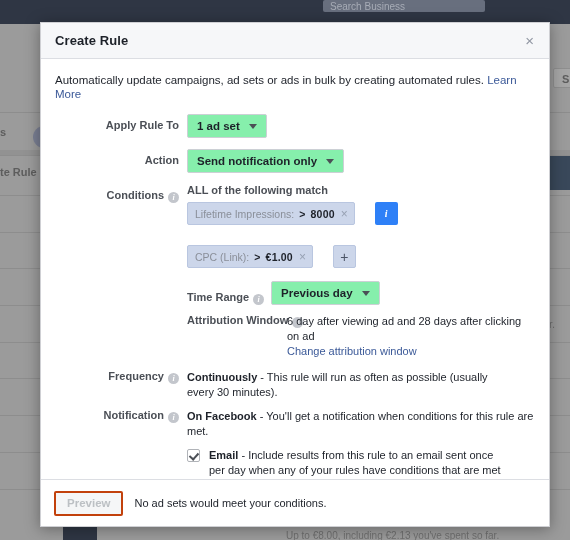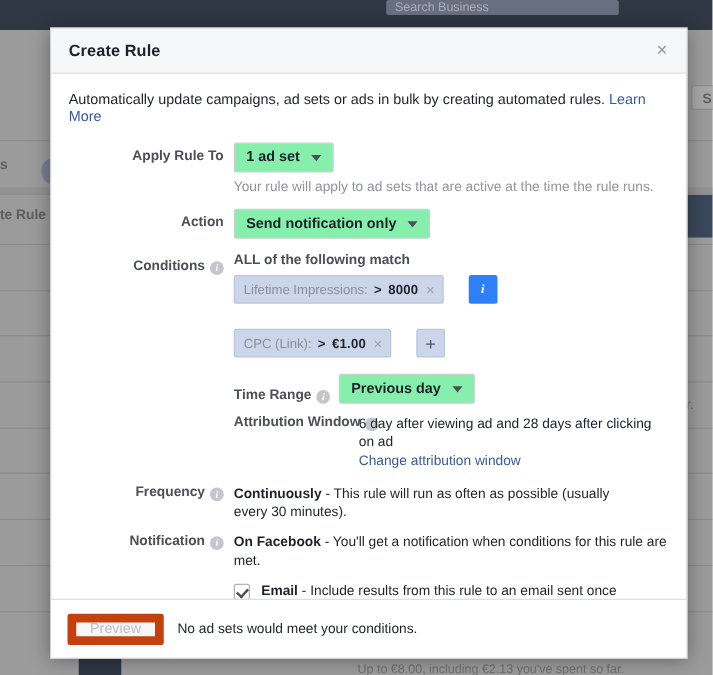--- a/index.html
+++ b/index.html
@@ -12,21 +12,21 @@
   }
   body { position: relative; background: #9b9b9b; }
 
   
   #bg { position: absolute; inset: 0; z-index: 0; }
   .bg-topbar {
     position: absolute; left: 0; top: 0; width: 570px; height: 24px;
     background: #2f3644;
   }
   .bg-search {
-    position: absolute; left: 309px; top: 0px; width: 186px; height: 12px;
+    position: absolute; left: 323px; top: 0px; width: 162px; height: 12px;
     background: #6c7382; border-radius: 2px;
     color: #aeb3bd; font-size: 10px; line-height: 13px;
     padding-left: 7px; overflow: hidden; white-space: nowrap;
     opacity: .95;
   }
   .bg-body {
     position: absolute; left: 0; top: 24px; width: 570px; height: 516px;
     background: #9b9b9b;
   }
   .bg-row {
@@ -174,24 +174,24 @@
     width: 4px; height: 7px; border: solid #4b4f56;
     border-width: 0 2px 2px 0; transform: rotate(42deg);
   }
 
   .modal-footer {
     flex: 0 0 auto; height: 47px; border-top: 1px solid #dcdee3;
     display: flex; align-items: center; padding: 0 13px;
     background: #fff;
   }
   .btn {
-    border-radius: 2px; font-size: 11.5px; font-weight: normal;
+    border-radius: 2px; font-size: 11.5px; font-weight: bold;
     height: 25px; padding: 0 11px; cursor: pointer;
     display: inline-flex; align-items: center; justify-content: center;
-    border: 7px solid #c2410c; background: #f5f6f7; color: #4b4f56;
+    border: 2px solid #c2410c; background: #f5f6f7; color: #4b4f56;
   }
   .btn-preview { color: #bcc0c4; background: #f5f6f7; }
   .btn-cancel { color: #1d2129; background: #f5f6f7; }
   .btn-create {
     background: #87b4ee; border-color: #87b4ee; color: #fff; padding: 0 17px;
   }
   .foot-msg { font-size: 11px; color: #1d2129; margin-left: 11px; flex: 1; }
   .foot-actions { display: flex; gap: 7px; }
 </style>
 </head>
@@ -244,21 +244,20 @@
       <span class="link">Learn More</span>
     </div>
 
     <div class="frow">
       <div class="flabel">Apply Rule To</div>
       <div class="ffield">
         <div class="dropdown">
           <span>1 ad set</span>
           <span class="caret"></span>
         </div>
-        <div class="hint">Your rule will apply to ad sets that are active at the time the rule runs.</div>
       </div>
     </div>
 
     <div class="frow">
       <div class="flabel">Action</div>
       <div class="ffield">
         <div class="dropdown">
           <span>Send notification only</span>
           <span class="caret"></span>
         </div>

